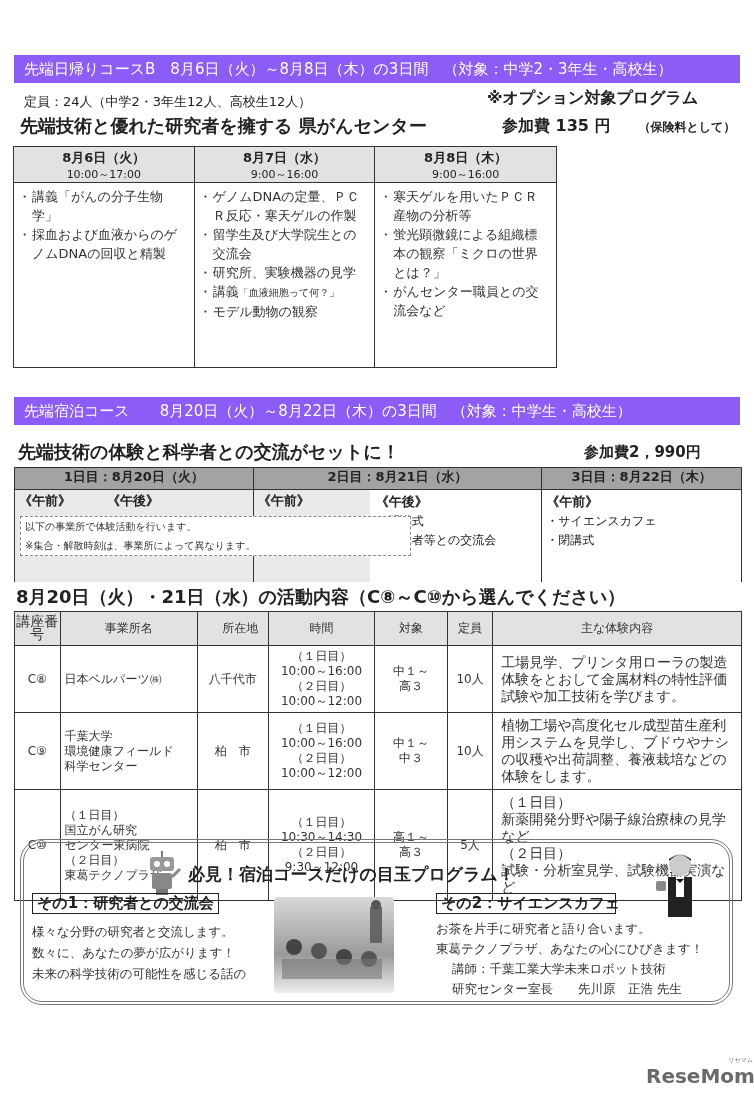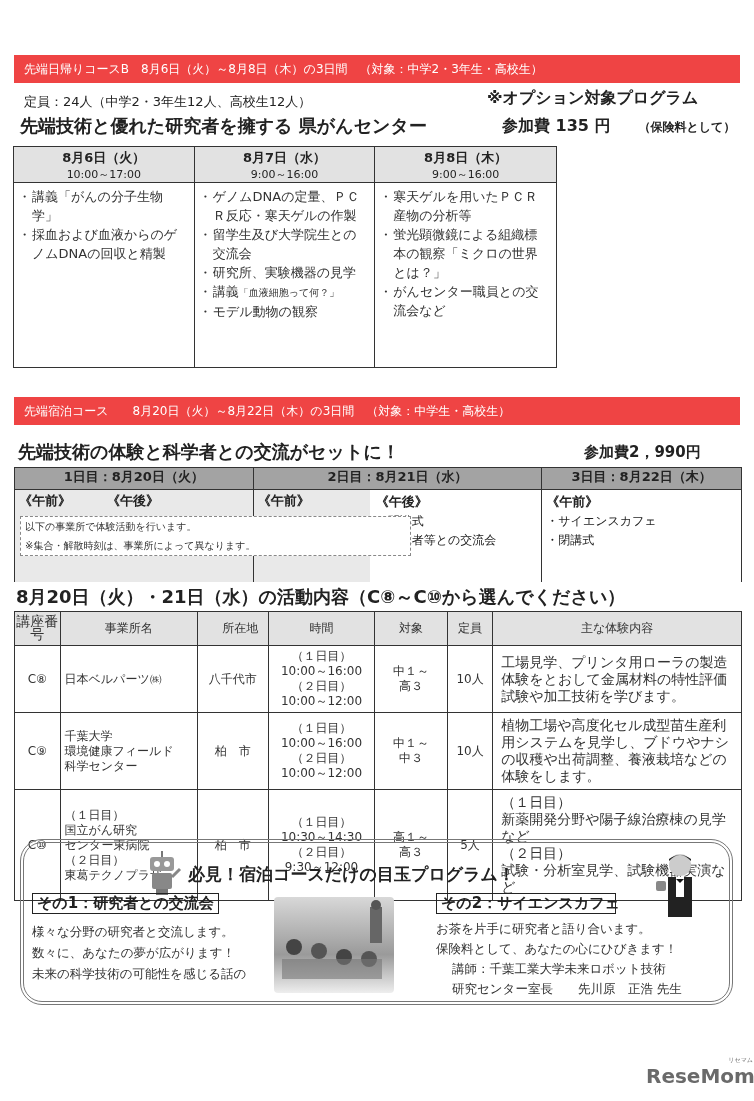--- a/index.html
+++ b/index.html
@@ -1,17 +1,17 @@
 <!DOCTYPE html>
 <html><head>
 <meta charset="utf-8">
 <style>
   * { box-sizing: border-box; margin: 0; padding: 0; }
   body { width: 754px; height: 1101px; background: #ffffff; font-family: "DejaVu Sans", sans-serif; color: #222; position: relative; overflow: hidden; }
-  .banner { position: absolute; left: 14px; width: 726px; height: 28px; background: #ef4444; color: #fff; font-size: 12px; line-height: 28px; padding-left: 10px; white-space: pre; }
+  .banner { position: absolute; left: 14px; width: 726px; height: 28px; background: #8b5cf6; color: #fff; font-size: 15px; line-height: 28px; padding-left: 10px; white-space: pre; }
   .abs { position: absolute; }
   .line { white-space: pre; }
   table { border-collapse: collapse; }
   td, th { border: 1px solid #333; vertical-align: top; }
   .t1 th { background: #e2e2e2; font-weight: bold; font-size: 13px; text-align: center; padding: 2px 0 0 0; height: 36px; }
   .t1 th .sub { display: block; font-weight: normal; font-size: 11px; }
   .t1 td { font-size: 13px; line-height: 19px; padding: 4px 6px; color: #333; }
   .t1 li { list-style: none; position: relative; padding-left: 12px; }
   .t1 li::before { content: "・"; position: absolute; left: -2px; }
   .t1 .small { font-size: 10px; }
@@ -210,21 +210,21 @@
         <circle cx="45" cy="54" r="8" fill="#555"></circle>
         <circle cx="70" cy="60" r="8" fill="#444"></circle>
         <circle cx="95" cy="62" r="8" fill="#555"></circle>
         <rect x="8" y="62" width="100" height="20" fill="#777" opacity="0.6"></rect>
       </svg>
   </div>
 
   <div class="abs line" style="left:412px;top:50px;border:1px solid #222;padding:0 4px;font-size:15px;font-weight:bold;width:180px;">その2：サイエンスカフェ</div>
   <div class="abs" style="left:412px;top:76px;font-size:12.5px;line-height:20px;color:#333;">
     <div class="line">お茶を片手に研究者と語り合います。</div>
-    <div class="line">保険料として、あなたの心にひびきます！</div>
+    <div class="line">東葛テクノプラザ、あなたの心にひびきます！</div>
     <div class="line" style="padding-left:16px;">講師：千葉工業大学未来ロボット技術</div>
     <div class="line" style="padding-left:16px;">研究センター室長　　先川原　正浩 先生</div>
   </div>
 
   <div class="abs" style="left:630px;top:8px;width:50px;height:70px;">
     <svg width="50" height="70" viewBox="0 0 50 70">
         <circle cx="26" cy="14" r="11" fill="#ccc"></circle>
         <path d="M15 10 Q26 -2 37 10 L37 8 Q26 0 15 8Z" fill="#222"></path>
         <rect x="14" y="26" width="24" height="40" fill="#222"></rect>
         <rect x="22" y="26" width="8" height="20" fill="#fff"></rect>

